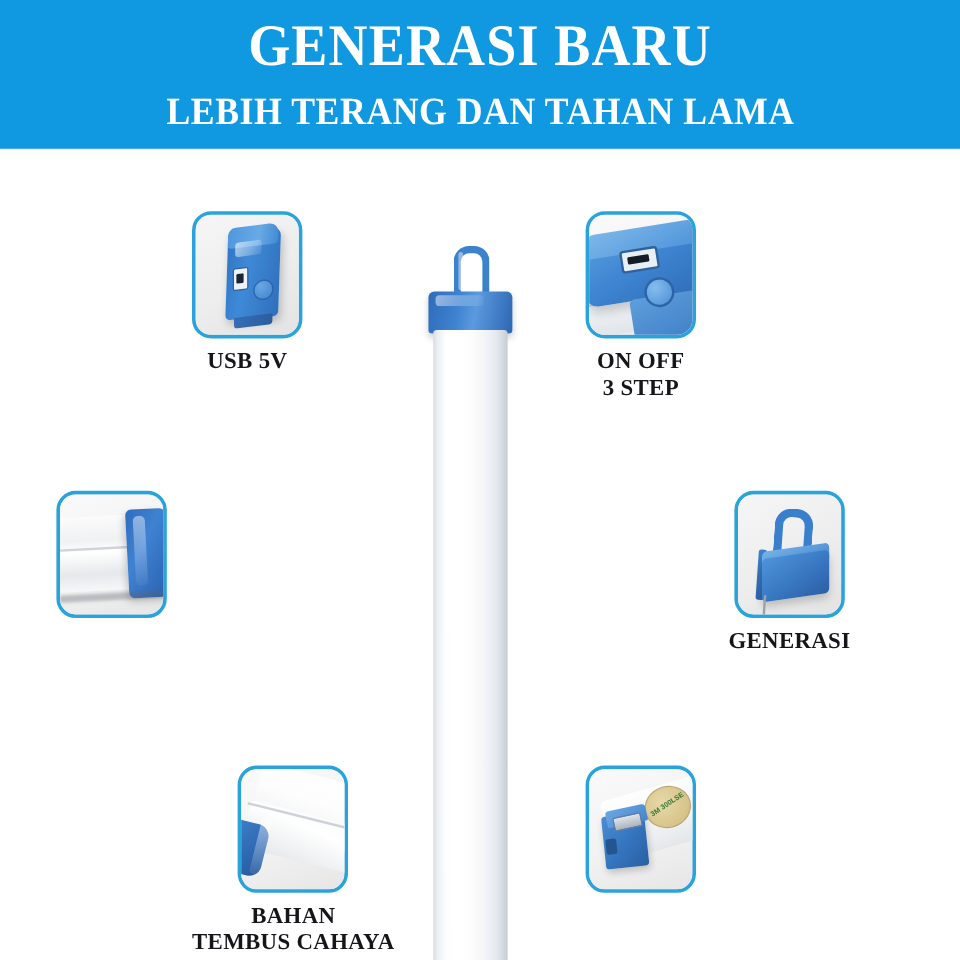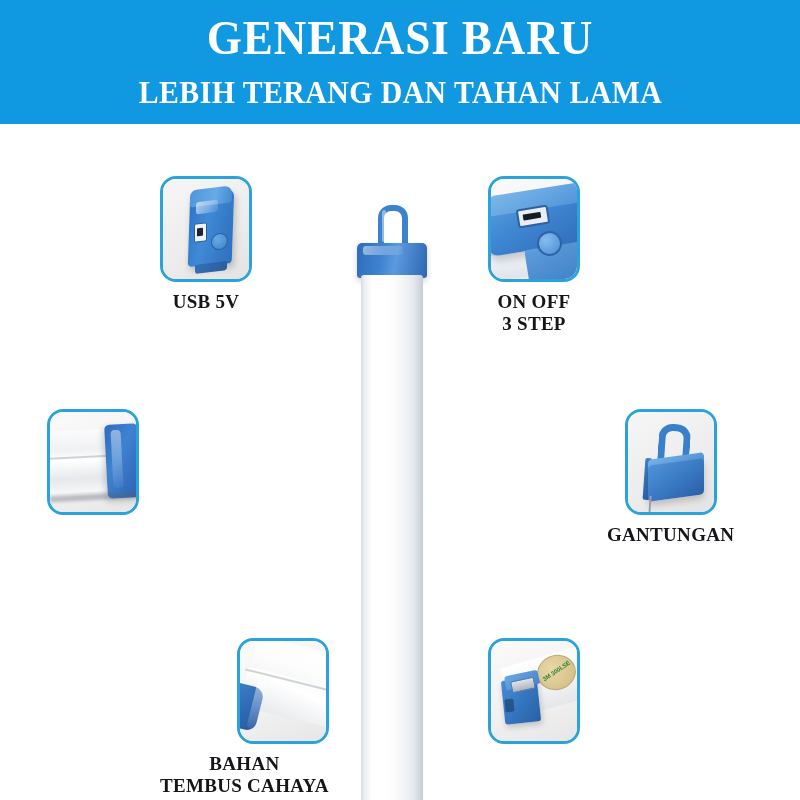--- a/index.html
+++ b/index.html
@@ -525,24 +525,24 @@
 <div class="feature" style="left:607px; top:389px;">
   <div class="feature-frame">
     <div class="scene">
       <div class="gant-arm"></div>
       <div class="gant-handle"></div>
       <div class="gant-box-top"></div>
       <div class="gant-box"></div>
       <div class="gant-wire"></div>
     </div>
   </div>
-  <div class="feature-label">GANTUNGAN</div>
-</div>
-
-<div class="feature" style="left:160px; top:618px;align-items:flex-end;">
+  <div class="feature-label">GENERASI</div>
+</div>
+
+<div class="feature" style="left:160px; top:618px;">
   <div class="feature-frame">
     <div class="scene scene-light">
       <div class="bahan-body"></div>
       <div class="bahan-body2"></div>
       <div class="bahan-crease"></div>
       <div class="bahan-cap"></div>
       <div class="bahan-cap-edge"></div>
     </div>
   </div>
   <div class="feature-label">BAHAN

